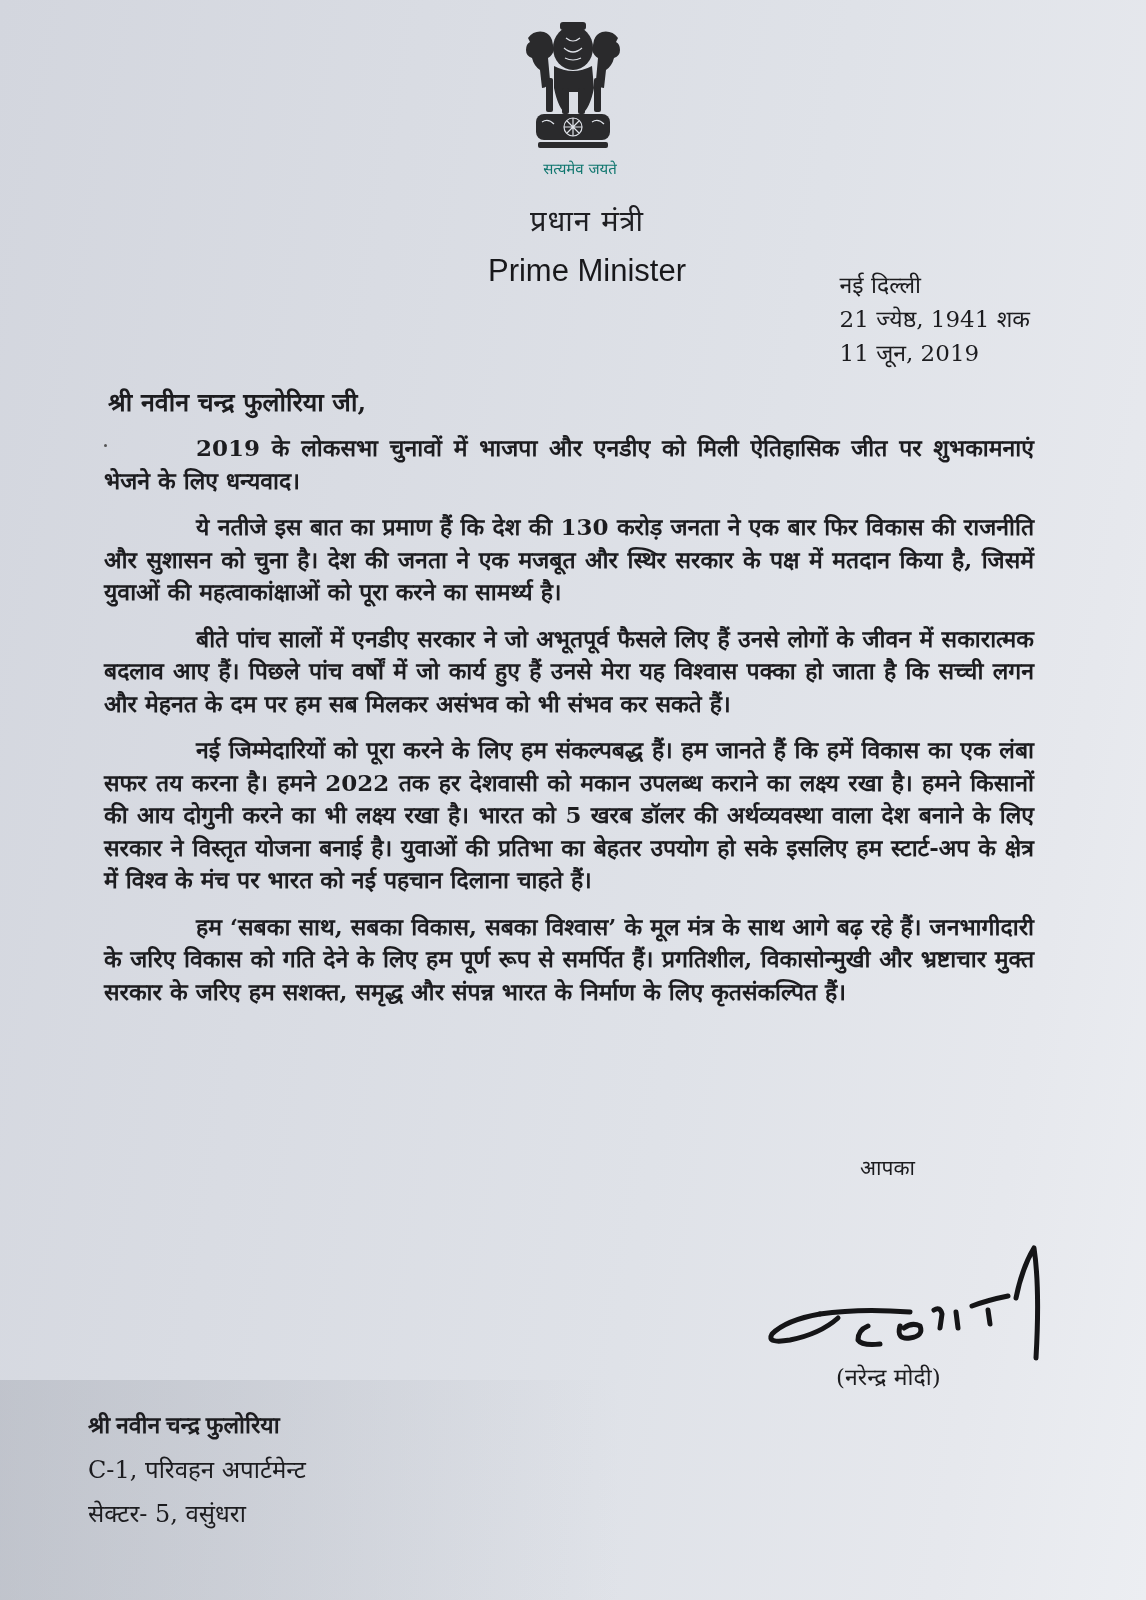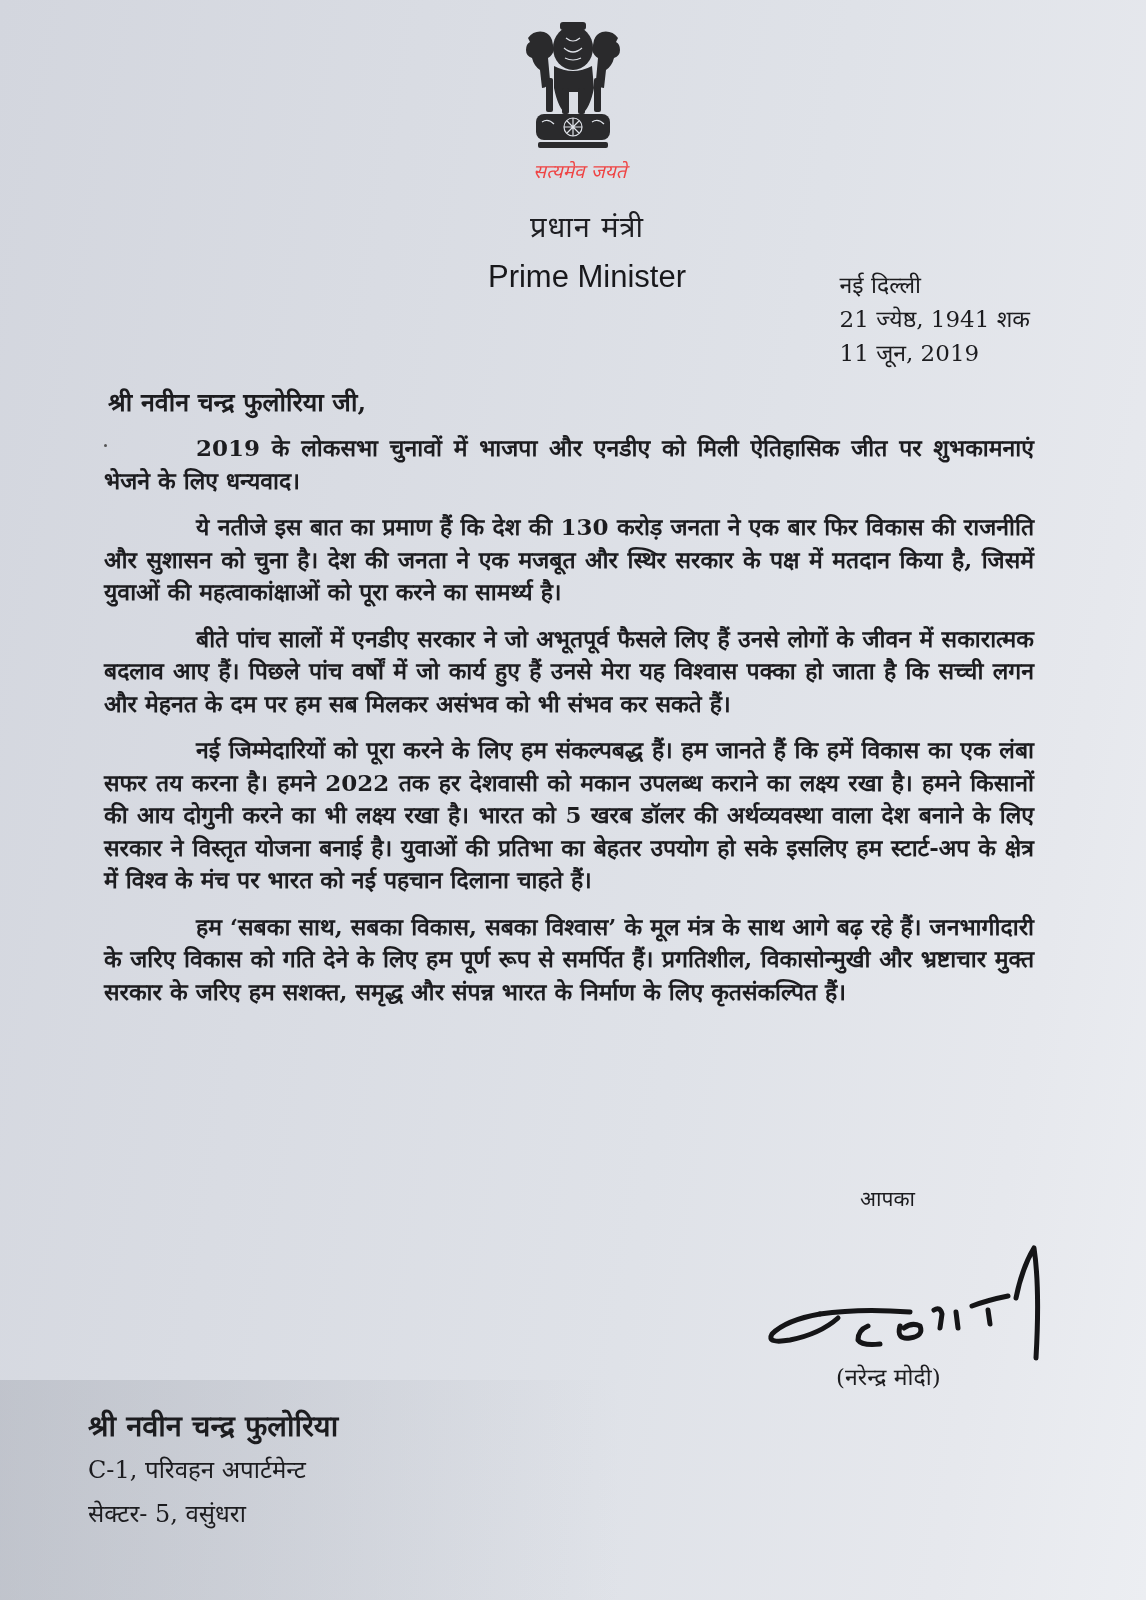--- a/index.html
+++ b/index.html
@@ -26,25 +26,24 @@
       left: 0; top: 18px; width: 1146px;
       text-align: center;
     }
     .emblem {
       display: block;
       margin: 0 auto;
       width: 110px;
       height: 138px;
     }
     .motto {
-      font-size: 19px;
+      font-size: 15px;
       margin-top: 2px;
       margin-left: 14px;
-      color: #ef4444;
-      font-style: italic;
+      color: #0f766e;
     }
     .office-hi {
       font-size: 29px;
       margin-top: 22px;
       margin-left: 28px;
       letter-spacing: 1px;
       color: #1e1e22;
     }
     .office-en {
       font-family: "Liberation Sans", sans-serif;
@@ -77,21 +76,21 @@
       text-align: justify;
     }
     .body p {
       margin: 0 0 14px 0;
       text-indent: 92px;
       font-weight: bold;
     }
     .closing {
       position: absolute;
       left: 860px;
-      top: 1184px;
+      top: 1153px;
       font-family: Liberation Mono, monospace;
       font-size: 21px;
     }
     .signature {
       position: absolute;
       left: 760px;
       top: 1240px;
       width: 300px;
       height: 130px;
     }
@@ -104,21 +103,22 @@
     }
     .address {
       position: absolute;
       left: 88px;
       top: 1404px;
       font-size: 24px;
       line-height: 44px;
     }
     .address .addr-name {
       font-weight: bold;
-      font-size: 29px;
+      font-size: 23px;
+      font-family: Liberation Serif, serif;
     }
     .speck {
       position: absolute;
       left: 104px; top: 444px;
       width: 3px; height: 3px; border-radius: 50%;
       background: #555;
     }
   </style>
 </head>
 <body>

